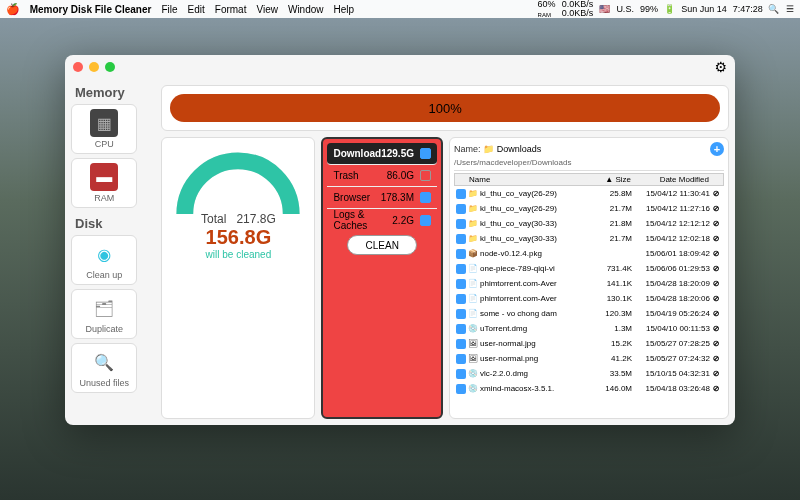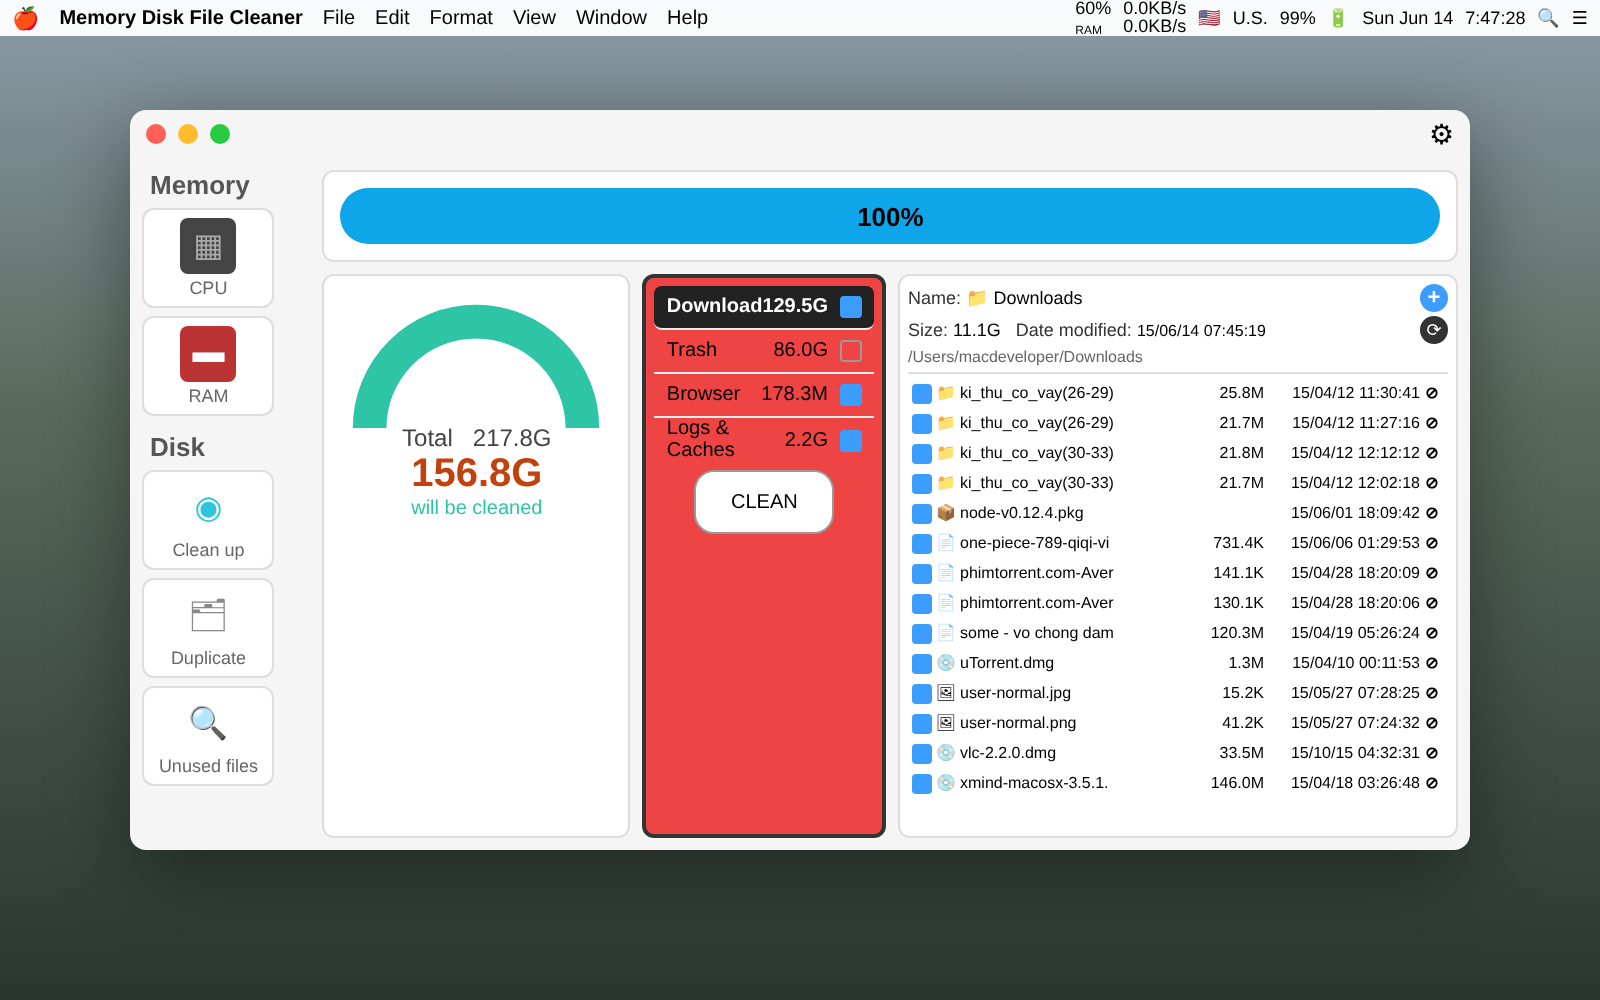--- a/index.html
+++ b/index.html
@@ -15,37 +15,37 @@
 .red{background:#ff5f57}.yellow{background:#ffbd2e}.green{background:#28ca42}
 .gear{font-size:14px}
 .content{flex:1;display:flex;padding:6px;gap:24px}
 .sidebar{width:80px;display:flex;flex-direction:column;gap:4px}
 .sec-title{font-weight:600;font-size:13px;color:#555;padding-left:4px}
 .sb-item{background:#fff;border:1px solid #ddd;border-radius:6px;padding:4px;display:flex;flex-direction:column;align-items:center;gap:2px;cursor:pointer}
 .sb-icon{width:28px;height:28px;border-radius:4px;display:flex;align-items:center;justify-content:center;font-size:16px}
 .sb-label{font-size:9px;color:#666}
 .main{flex:1;display:flex;flex-direction:column;gap:6px}
 .progress-box{background:#fff;border:1px solid #ddd;border-radius:6px;padding:8px}
-.progress-bar{height:28px;background:#0ea5e9;border-radius:14px;display:flex;align-items:center;justify-content:center;color:#000;font-size:13px;font-weight:700}
+.progress-bar{height:28px;background:#c2410c;border-radius:14px;display:flex;align-items:center;justify-content:center;color:#000;font-size:13px;font-weight:400}
 .mid{flex:1;display:flex;gap:6px}
 .gauge-panel{flex:1;display:flex;gap:6px}
 .gauge-box{background:#fff;border:1px solid #ddd;border-radius:6px;flex:1;display:flex;flex-direction:column;align-items:center;padding:6px;position:relative}
 .gauge{width:140px;height:70px;position:relative;overflow:hidden}
 .gauge svg{width:140px;height:140px}
 .tot-line{font-size:12px;color:#444;margin-top:-2px}
 .clean-amt{color:#c2410c;font-size:20px;font-weight:600}
 .clean-sub{color:#2ec4a6;font-size:10px}
 .cat-box{background:#ef4444;border:2px solid #333;border-radius:6px;padding:4px;display:flex;flex-direction:column;gap:0}
 .cat-row{height:22px;display:flex;align-items:center;justify-content:space-between;padding:0 6px;font-size:10px;border-bottom:1px solid #eee}
 .cat-row.active{background:#222;color:#fff;border-radius:4px;font-weight:600}
 .cat-row:last-of-type{border-bottom:none}
 .cat-right{display:flex;gap:6px;align-items:center}
 .chk{width:11px;height:11px;border:1px solid #999;border-radius:2px}
 .chk.on{background:#3b9eff;border-color:#3b9eff}
-.clean-btn{margin:4px 20px 2px;height:32px;border:1px solid #999;border-radius:10px;background:#fff;font-size:10px;display:flex;align-items:center;justify-content:center;cursor:pointer}
+.clean-btn{margin:4px 20px 2px;height:20px;border:1px solid #999;border-radius:10px;background:#fff;font-size:10px;display:flex;align-items:center;justify-content:center;cursor:pointer}
 .file-panel{width:280px;background:#fff;border:1px solid #ddd;border-radius:6px;display:flex;flex-direction:column;padding:4px;font-size:9px}
 .fp-top{display:flex;flex-direction:column;gap:2px;border-bottom:1px solid #ddd;padding-bottom:3px;margin-bottom:2px}
 .fp-row{display:flex;align-items:center;gap:4px;justify-content:space-between}
 .fp-row .lbl{color:#333}
 .plus{width:14px;height:14px;border-radius:50%;background:#3b9eff;color:#fff;display:flex;align-items:center;justify-content:center;font-size:11px;font-weight:bold}
 .refresh{width:14px;height:14px;border-radius:50%;background:#333;color:#fff;display:flex;align-items:center;justify-content:center;font-size:9px}
 .path{font-size:8px;color:#666}
 .fp-hdr{display:flex;background:#f0f0f0;border:1px solid #ccc;font-size:8px;font-weight:500;padding:1px 2px}
 .fp-hdr span:nth-child(1){width:12px}
 .fp-hdr span:nth-child(2){flex:1}
@@ -179,25 +179,28 @@
             <div class="clean-btn">CLEAN</div>
           </div>
         </div>
 
         <div class="file-panel">
           <div class="fp-top">
             <div class="fp-row">
               <span><span class="lbl">Name:</span> <span class="folder-ico">📁</span> <span>Downloads</span></span>
               <span class="plus">+</span>
             </div>
-            <div class="fp-row">
-              <span><span class="lbl">Size:</span> <span>11.1G</span>&nbsp;&nbsp;&nbsp;<span class="lbl">Date modified:</span> <span style="font-size:8px">15/06/14  07:45:19</span></span>
-              <span class="refresh">⟳</span>
-            </div>
             <div class="path">/Users/macdeveloper/Downloads</div>
+          </div>
+          <div class="fp-hdr">
+            <span></span>
+            <span>Name</span>
+            <span>▲ <span>Size</span></span>
+            <span>Date Modified</span>
+            <span></span>
           </div>
           <div class="file-list" id="file-list">
               <div class="frow">
                 <span class="fc"></span>
                 <span class="fi">📁</span>
                 <span class="fn">ki_thu_co_vay(26-29)</span>
                 <span class="fs">25.8M</span>
                 <span class="fd">15/04/12  11:30:41</span>
                 <span class="fb">⊘</span>
               </div>

